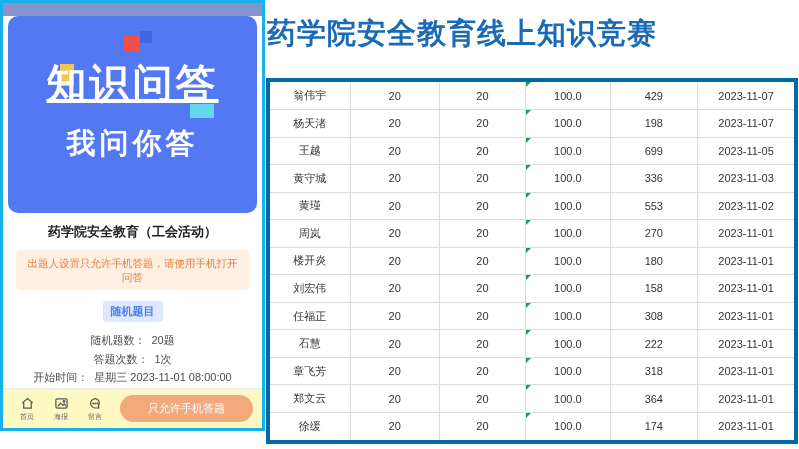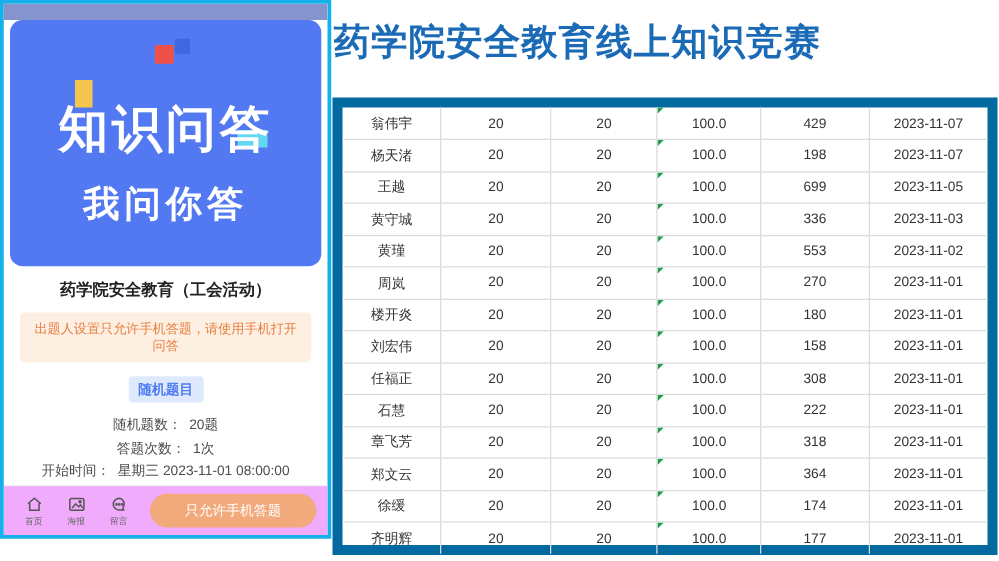--- a/index.html
+++ b/index.html
@@ -12,22 +12,22 @@
     position:absolute; left:0; top:0; width:265px; height:431px;
     border:3px solid #16b1ea; background:#ffffff; overflow:hidden;
   }
   .panel-top-strip { height:13px; background:#8694ce; }
   .banner {
     position:relative; margin:0 5px; height:197px;
     background:#5278f2; border-radius:10px; overflow:hidden;
     text-align:center; color:#ffffff;
   }
   .banner-title {
-    position:relative; z-index:2; margin-top:60px;
-    font-size:40px; font-weight:bold; letter-spacing:3px;
+    position:relative; z-index:2; margin-top:40px;
+    font-size:40px; font-weight:bold; letter-spacing:3px;text-decoration:underline;
   }
   .banner-sub {
     position:relative; z-index:2; margin-top:13px;
     font-size:29px; font-weight:bold; letter-spacing:4px;
   }
   .deco { position:absolute; z-index:1; }
   .deco-yellow { left:52px;  top:48px; width:14px; height:22px; background:#f6c54e; }
   .deco-red    { left:116px; top:20px; width:15px; height:15px; background:#ef5047; }
   .deco-blue   { left:132px; top:15px; width:12px; height:12px; background:#3f68e0; }
   .deco-cyan   { left:182px; top:88px; width:24px; height:14px; background:#66d7f2; }
@@ -42,21 +42,21 @@
     display:inline-block; margin-top:11px; padding:3px 8px;
     background:#dfe9fc; color:#4d7df2; font-size:11px; border-radius:3px;
     font-weight:bold;
   }
   .info-list { margin-top:9px; }
   .info-row { font-size:11px; color:#4d4d4d; line-height:18.5px; }
   .info-row .lbl { margin-right:6px; }
 
   .bottom-bar {
     position:absolute; left:0; right:0; bottom:0; height:40px;
-    background:#f0abfc; border-top:1px solid #ededed;
+    background:#fef9c3; border-top:1px solid #ededed;
     display:flex; align-items:center; padding:0 9px;
   }
   .nav-item {
     width:30px; display:flex; flex-direction:column; align-items:center;
     margin-right:4px; cursor:pointer;
   }
   .nav-item svg { width:15px; height:15px; stroke:#555; fill:none; stroke-width:1.3; }
   .nav-label { font-size:7px; color:#666; margin-top:1px; }
   .allow-btn {
     flex:1; height:27px; margin-left:6px; border:none; border-radius:14px;
@@ -65,21 +65,21 @@
   }
 
   
   .quiz-title {
     position:absolute; left:267px; top:14px; width:530px;
     text-align:left; font-family:"Liberation Serif","DejaVu Serif",serif;
     font-weight:bold; font-size:29px; color:#1a6ab5; letter-spacing:1px;
   }
   .score-table-wrap {
     position:absolute; left:266px; top:78px; width:532px; height:366px;
-    border:8px solid #0369a1; background:#ffffff;
+    border:4px solid #0369a1; background:#ffffff;
   }
   table.score-table {
     width:100%; height:100%; border-collapse:collapse; table-layout:fixed;
   }
   .score-table td {
     position:relative; text-align:center; vertical-align:middle;
     font-size:11px; color:#333333;
     border-right:1px solid #dcdcdc; border-bottom:1px solid #dcdcdc;
     height:25.5px; overflow:hidden; white-space:nowrap;
   }
@@ -281,23 +281,15 @@
 
         <tr>
           <td>徐缓</td>
           <td>20</td>
           <td>20</td>
           <td><span class="tri"></span><span>100.0</span></td>
           <td>174</td>
           <td>2023-11-01</td>
         </tr>
 
-        <tr>
-          <td>齐明辉</td>
-          <td>20</td>
-          <td>20</td>
-          <td><span class="tri"></span><span>100.0</span></td>
-          <td>177</td>
-          <td>2023-11-01</td>
-        </tr>
       </tbody>
   </table>
 </div>
 
 </body></html>

